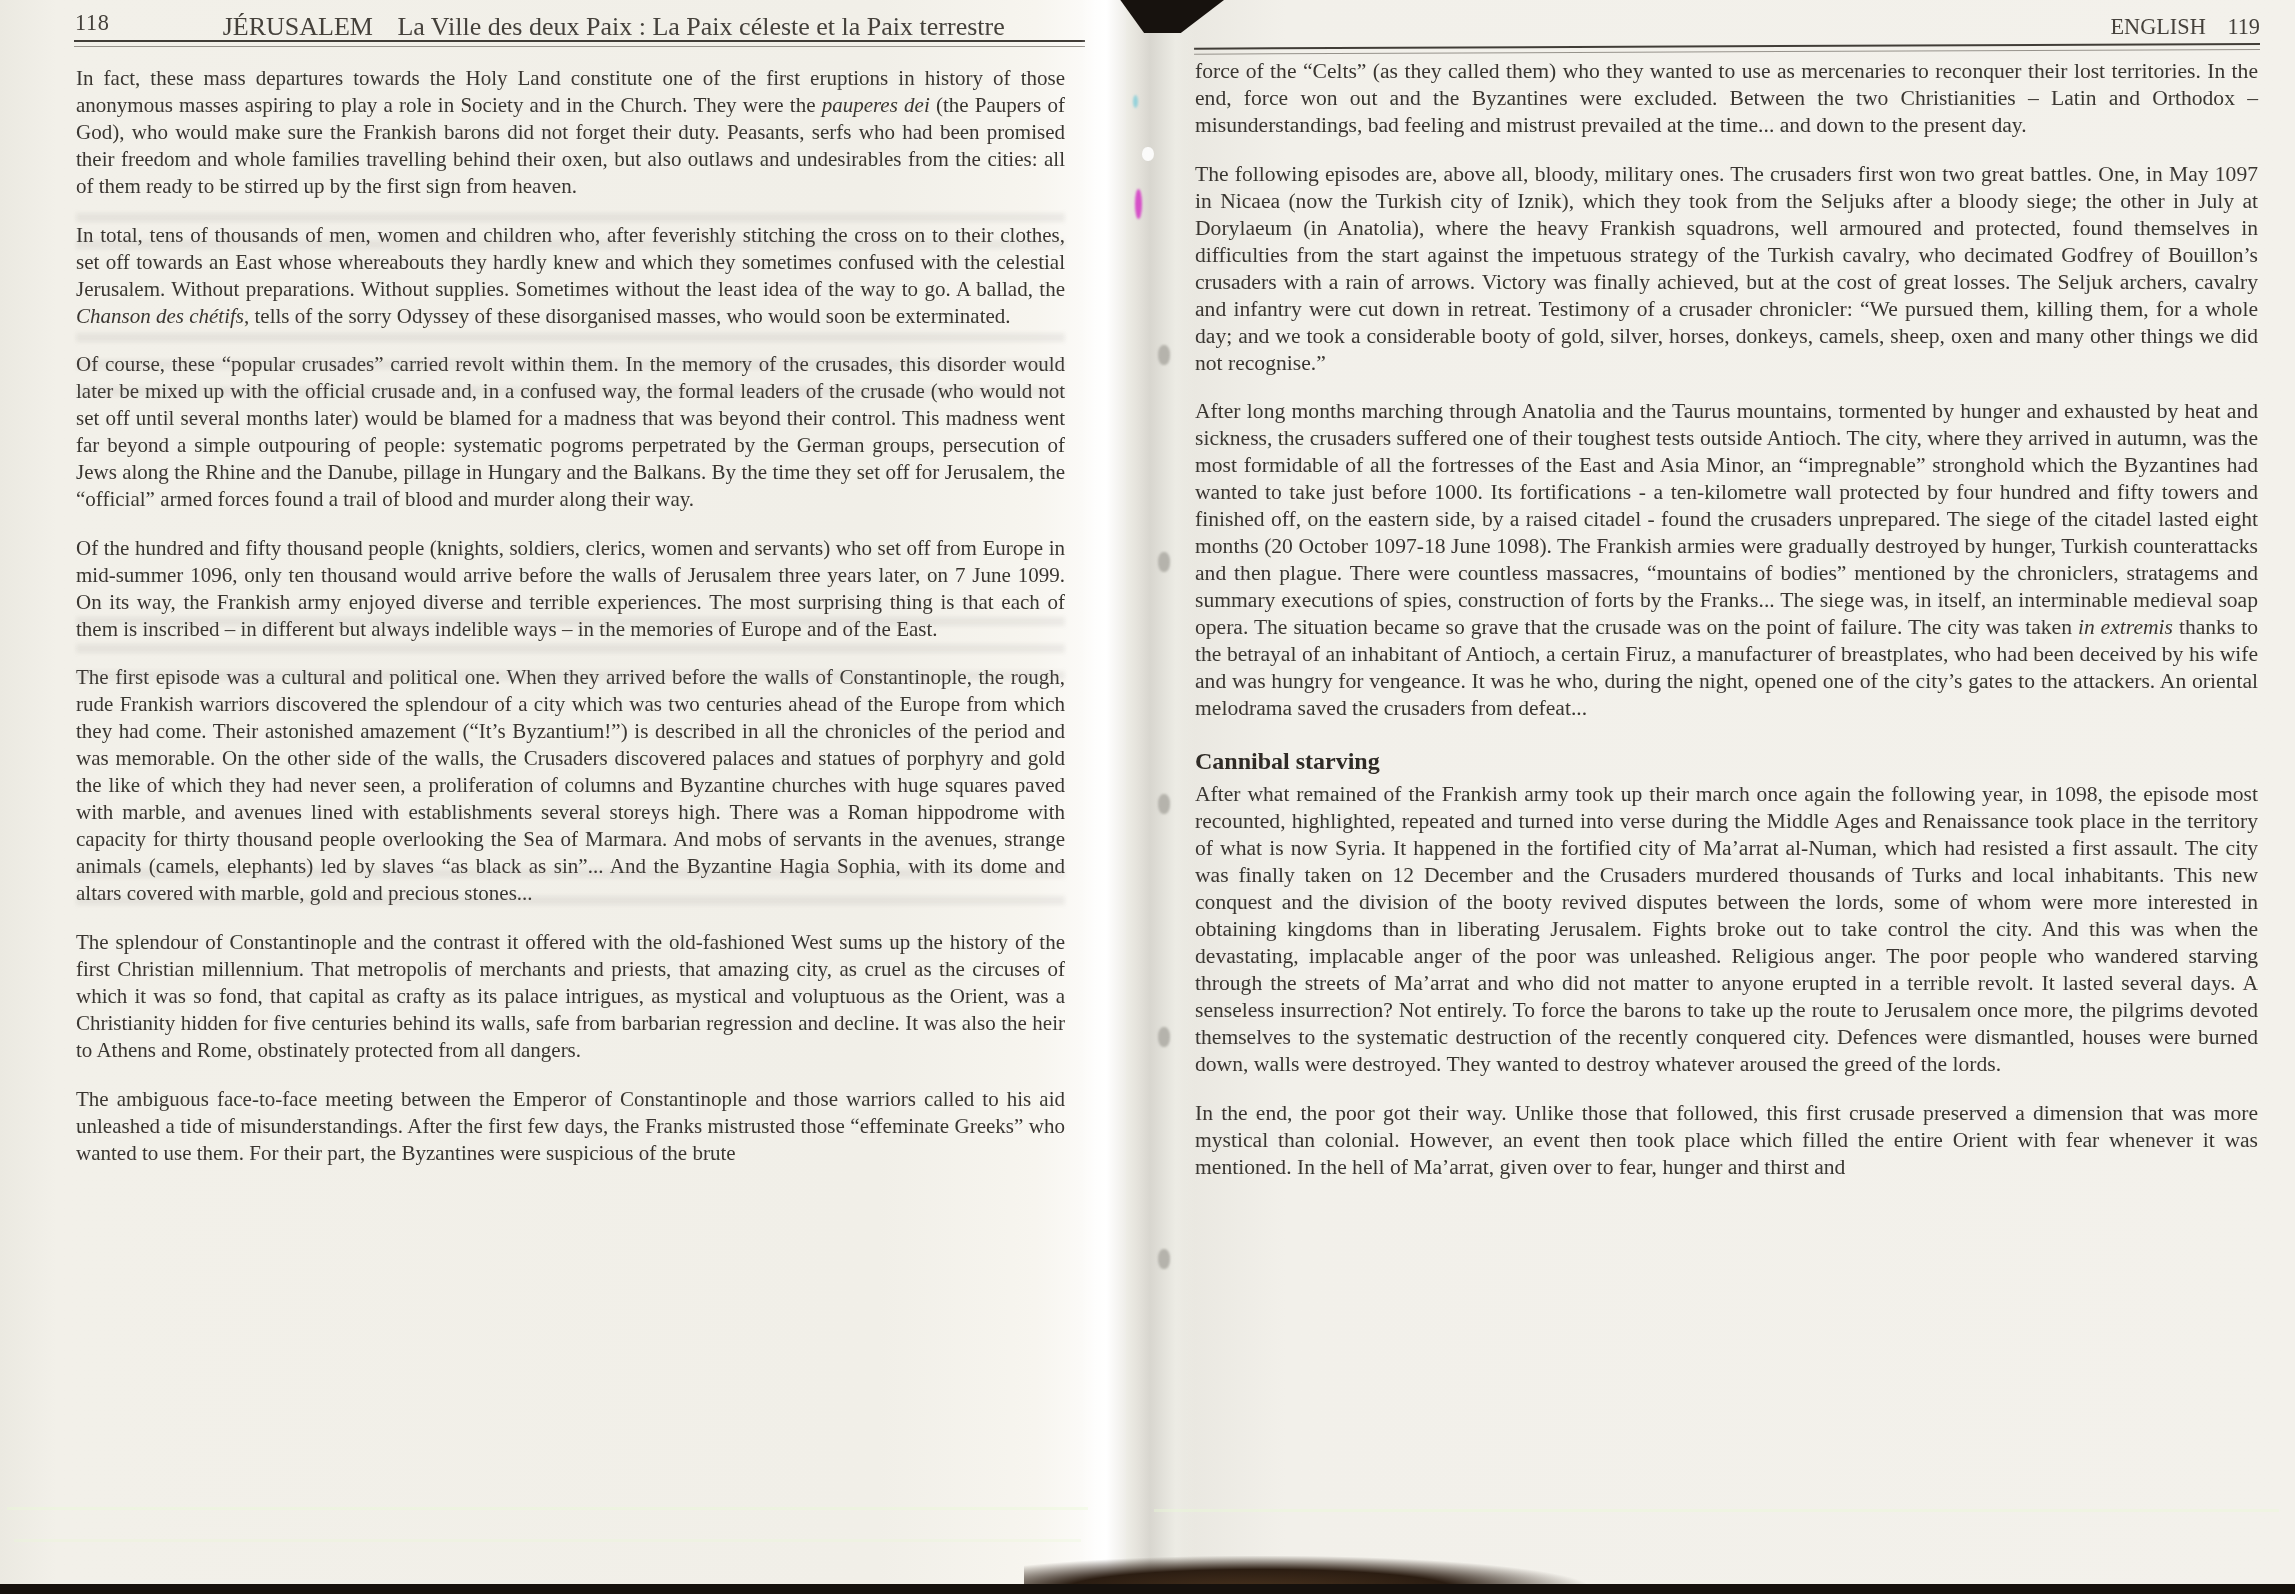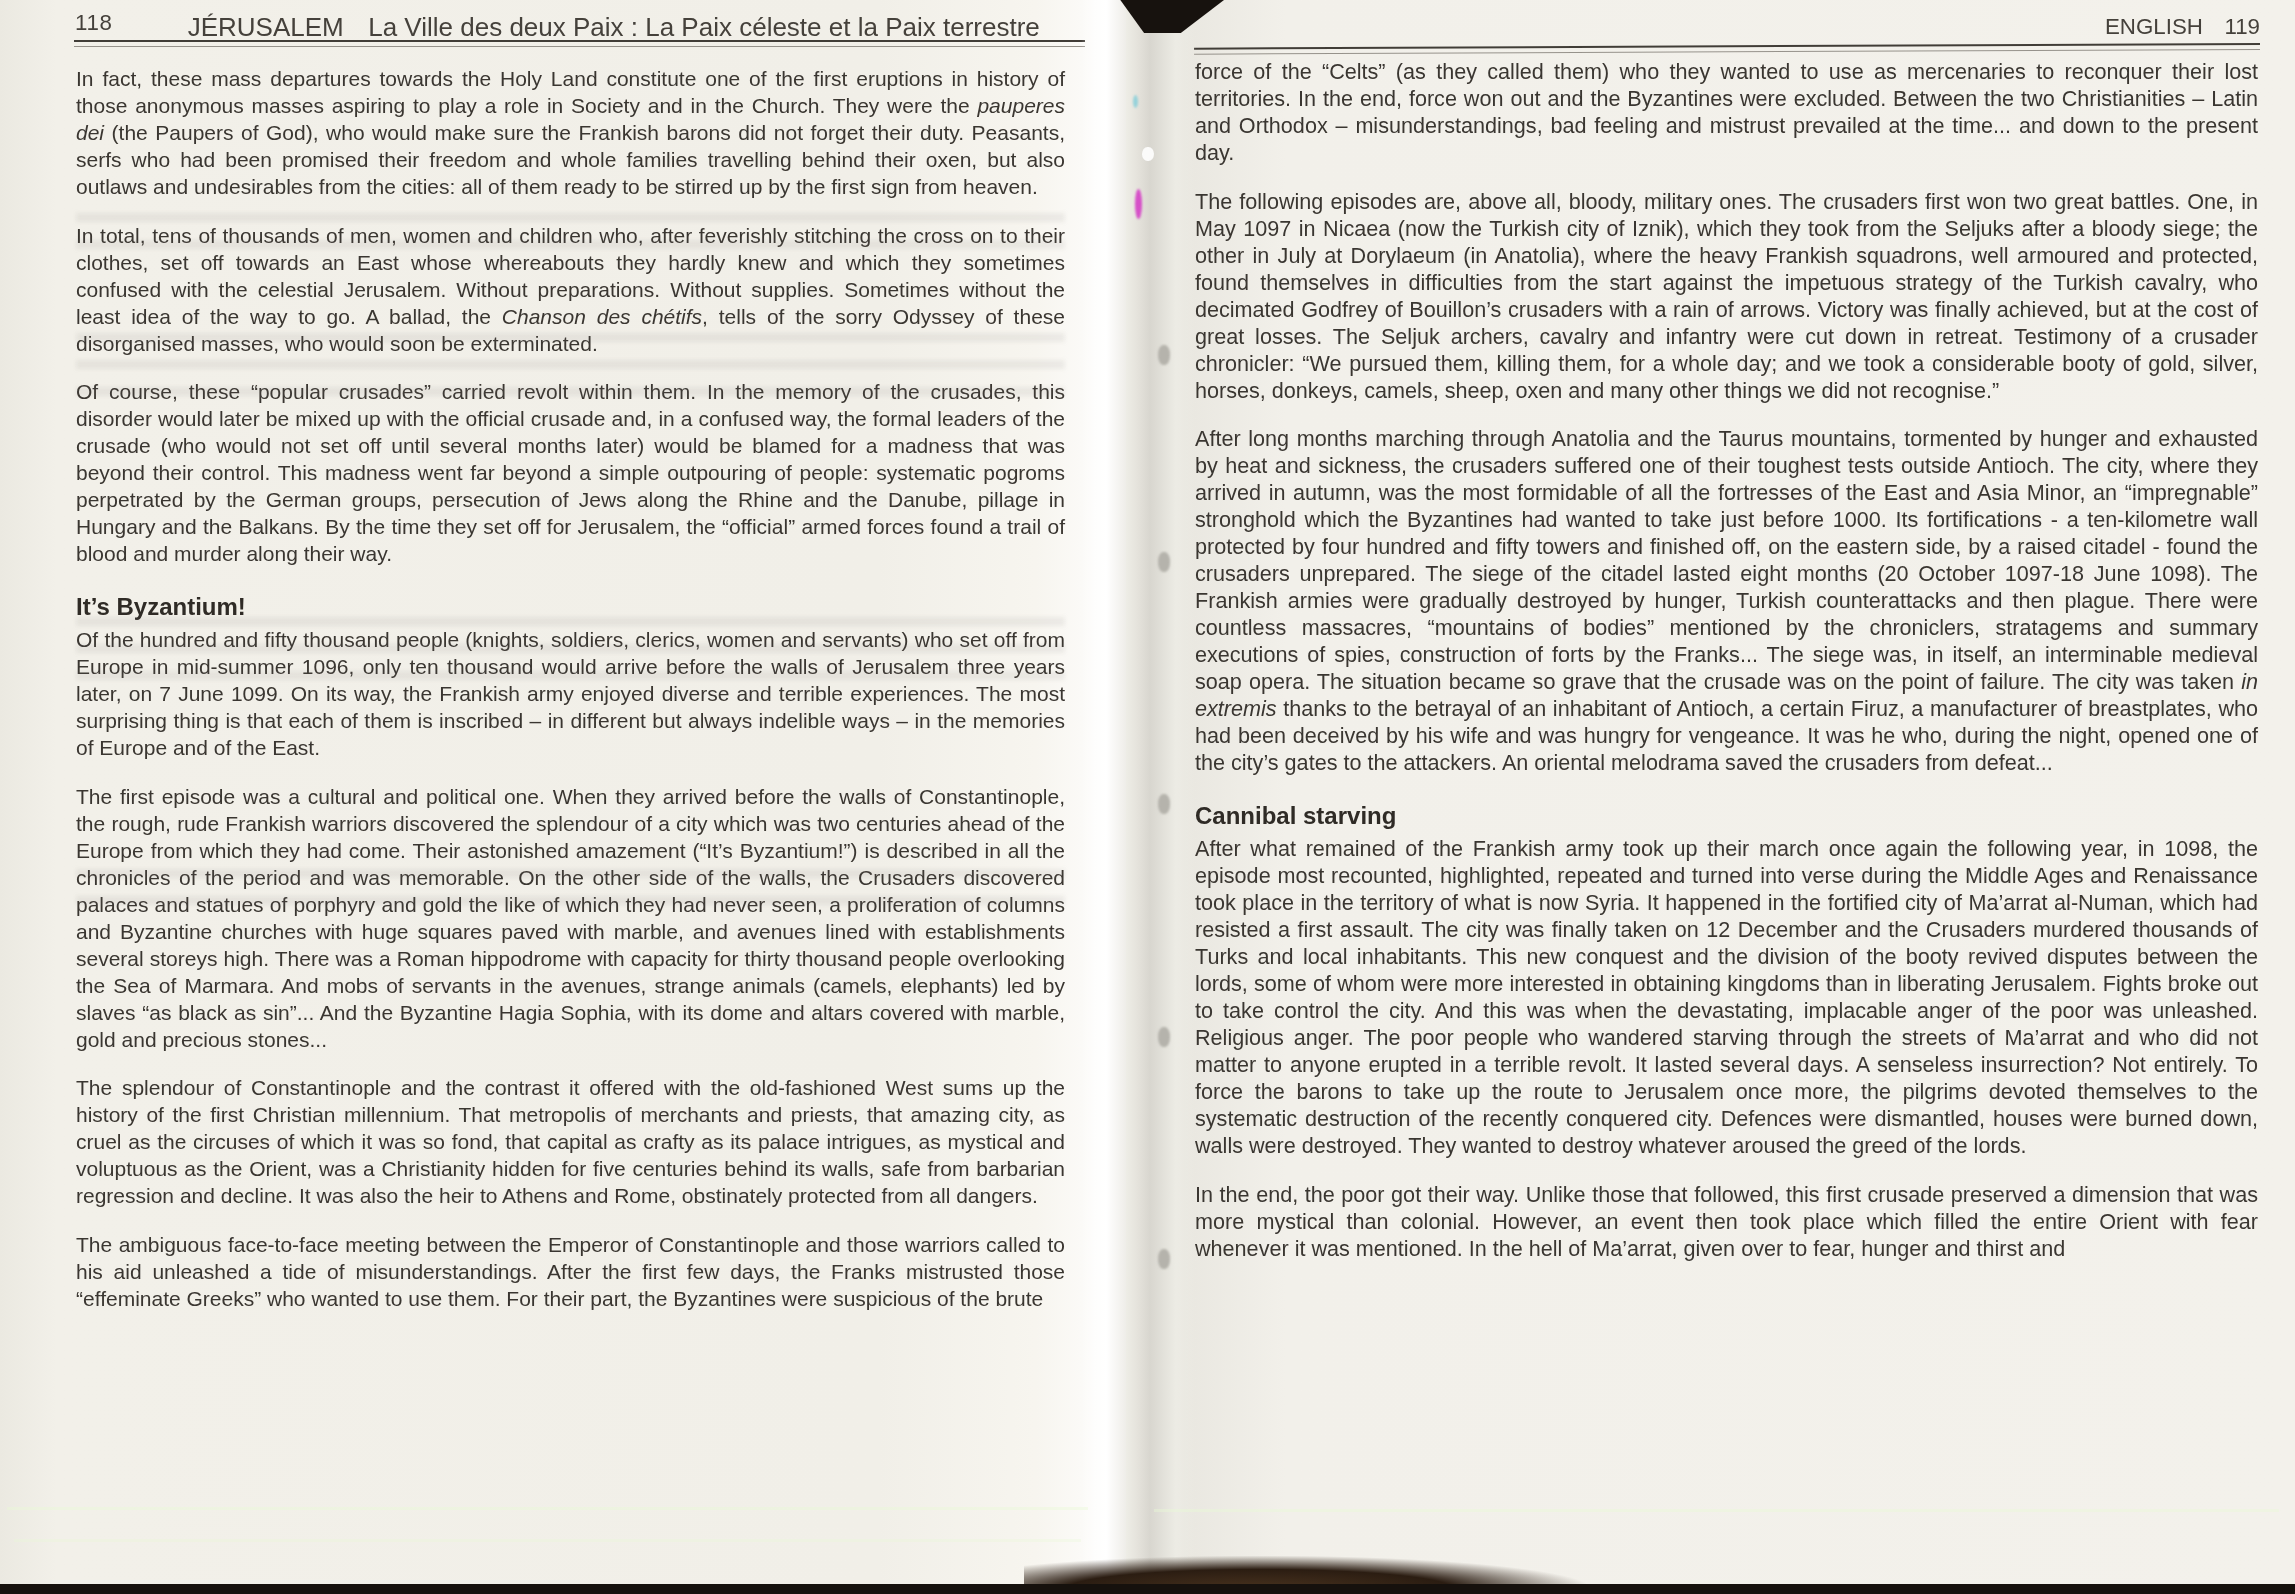--- a/index.html
+++ b/index.html
@@ -1,19 +1,19 @@
 <!DOCTYPE html>
 <html style="font-size:11.5px"><head>
 <meta charset="utf-8">
 <style>
   html,body{margin:0;padding:0;background:#0e0b09;}
   .photo{
     position:relative;width:2295px;height:1595px;overflow:hidden;
     background:#bef264;
-    font-family:Liberation Sans, sans-serif;
+    font-family:Liberation Serif, serif;
     color:#3a3631;
   }
   
   .page{position:absolute;top:0;height:1585px;}
   .page-left{
     left:0;width:1126px;
     background:linear-gradient(90deg,#ebe9e1 0%,#f2f0e9 5%,#f1efe8 78%,#f7f5ef 92%,#ffffff 100%);
   }
   .page-right{
     left:1148px;width:1148px;
@@ -86,21 +86,20 @@
   <div class="page page-left">
     <div class="folio folio-left">118</div>
     <div class="running-head">
       <span>JÉRUSALEM</span><span class="subtitle">La Ville des deux Paix : La Paix céleste et la Paix terrestre</span>
     </div>
     <div class="rule rule-left"></div>
     <div class="page-body body-left">
         <p><span>In fact, these mass departures towards the Holy Land constitute one of the first eruptions in history of those anonymous masses aspiring to play a role in Society and in the Church. They were the </span><span class="it">pauperes dei</span><span> (the Paupers of God), who would make sure the Frankish barons did not forget their duty. Peasants, serfs who had been promised their freedom and whole families travelling behind their oxen, but also outlaws and undesirables from the cities: all of them ready to be stirred up by the first sign from heaven.</span></p>
         <p><span>In total, tens of thousands of men, women and children who, after feverishly stitching the cross on to their clothes, set off towards an East whose whereabouts they hardly knew and which they sometimes confused with the celestial Jerusalem. Without preparations. Without supplies. Sometimes without the least idea of the way to go. A ballad, the </span><span class="it">Chanson des chétifs</span><span>, tells of the sorry Odyssey of these disorganised masses, who would soon be exterminated.</span></p>
         <p><span>Of course, these “popular crusades” carried revolt within them. In the memory of the crusades, this disorder would later be mixed up with the official crusade and, in a confused way, the formal leaders of the crusade (who would not set off until several months later) would be blamed for a madness that was beyond their control. This madness went far beyond a simple outpouring of people: systematic pogroms perpetrated by the German groups, persecution of Jews along the Rhine and the Danube, pillage in Hungary and the Balkans. By the time they set off for Jerusalem, the “official” armed forces found a trail of blood and murder along their way.</span></p>
-        <h2><span>It’s Byzantium!</span></h2>
         <p><span>Of the hundred and fifty thousand people (knights, soldiers, clerics, women and servants) who set off from Europe in mid-summer 1096, only ten thousand would arrive before the walls of Jerusalem three years later, on 7 June 1099. On its way, the Frankish army enjoyed diverse and terrible experiences. The most surprising thing is that each of them is inscribed – in different but always indelible ways – in the memories of Europe and of the East.</span></p>
         <p><span>The first episode was a cultural and political one. When they arrived before the walls of Constantinople, the rough, rude Frankish warriors discovered the splendour of a city which was two centuries ahead of the Europe from which they had come. Their astonished amazement (“It’s Byzantium!”) is described in all the chronicles of the period and was memorable. On the other side of the walls, the Crusaders discovered palaces and statues of porphyry and gold the like of which they had never seen, a proliferation of columns and Byzantine churches with huge squares paved with marble, and avenues lined with establishments several storeys high. There was a Roman hippodrome with capacity for thirty thousand people overlooking the Sea of Marmara. And mobs of servants in the avenues, strange animals (camels, elephants) led by slaves “as black as sin”... And the Byzantine Hagia Sophia, with its dome and altars covered with marble, gold and precious stones...</span></p>
         <p><span>The splendour of Constantinople and the contrast it offered with the old-fashioned West sums up the history of the first Christian millennium. That metropolis of merchants and priests, that amazing city, as cruel as the circuses of which it was so fond, that capital as crafty as its palace intrigues, as mystical and voluptuous as the Orient, was a Christianity hidden for five centuries behind its walls, safe from barbarian regression and decline. It was also the heir to Athens and Rome, obstinately protected from all dangers.</span></p>
         <p><span>The ambiguous face-to-face meeting between the Emperor of Constantinople and those warriors called to his aid unleashed a tide of misunderstandings. After the first few days, the Franks mistrusted those “effeminate Greeks” who wanted to use them. For their part, the Byzantines were suspicious of the brute</span></p>
       </div>
 
     <div class="ghost g1"></div>
     <div class="ghost g2"></div>
     <div class="ghost g3"></div>
     <div class="ghost g4"></div>

